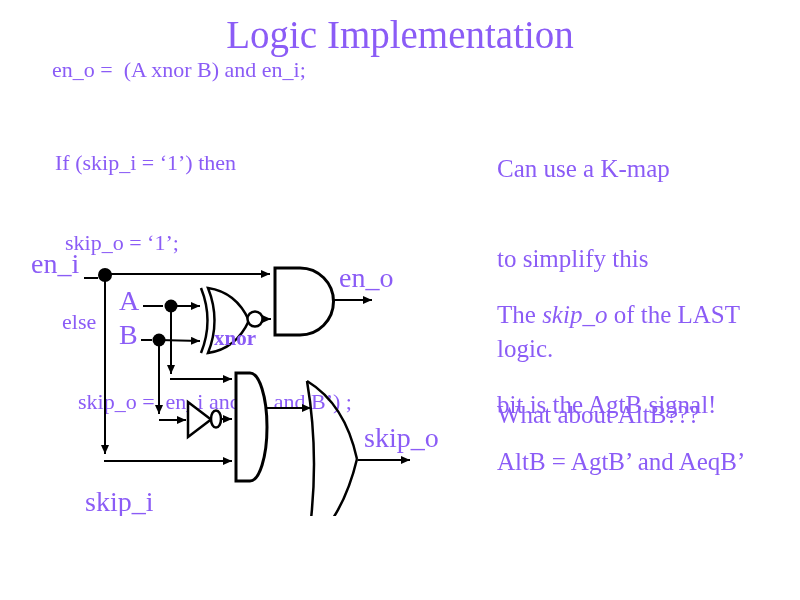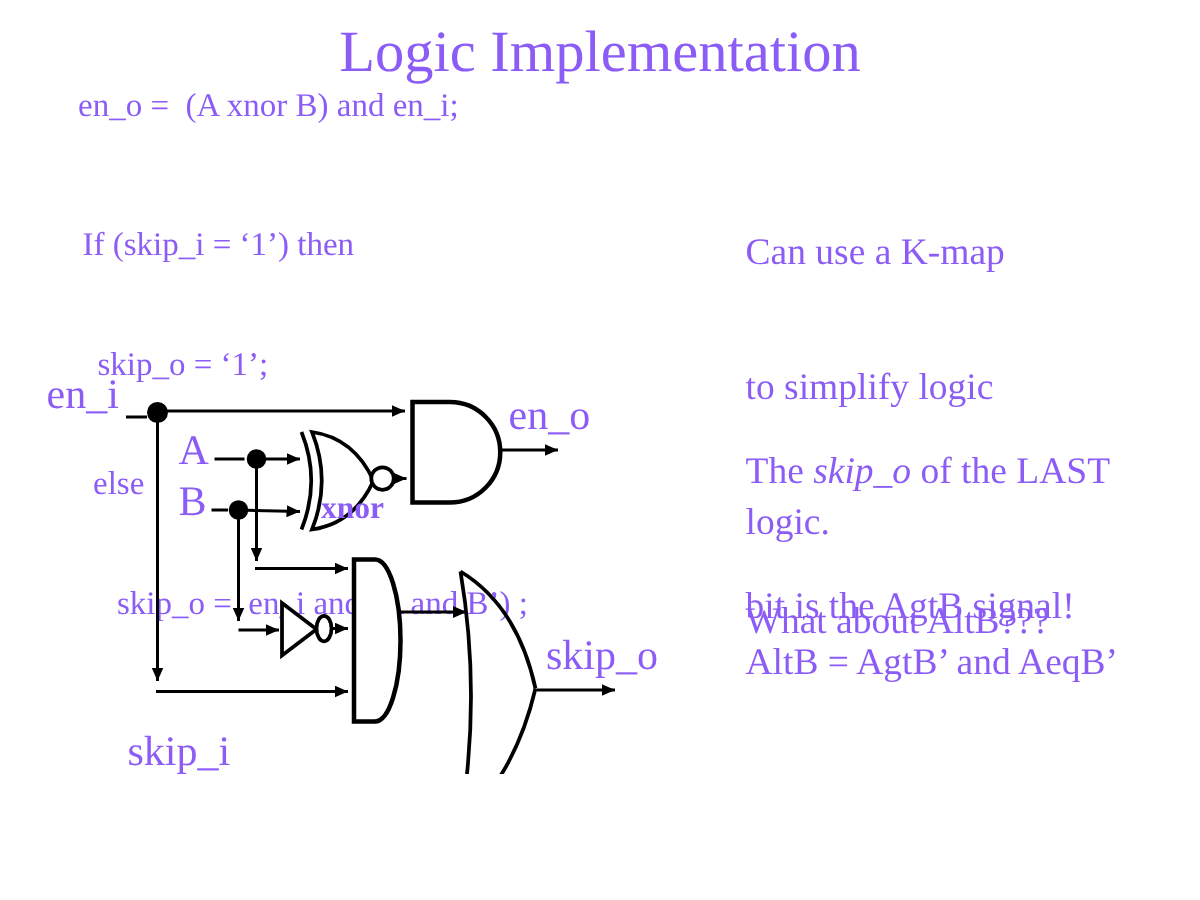--- a/index.html
+++ b/index.html
@@ -15,21 +15,21 @@
   .code{font-size:22px;line-height:26.5px;white-space:pre;}
   #code-top{left:52px;top:57px;}
   #if-block{left:55px;top:97px;}
   .ind0{margin-left:0;} .ind1{margin-left:10px;} .ind2{margin-left:7px;}
   .ind3{margin-left:23px;} .ind4{margin-left:8px;}
   .note{font-size:25px;line-height:30px;white-space:pre;}
   #note-kmap{left:497px;top:94px;}
   #note-skip{left:497px;top:240px;}
   #note-en{left:497px;top:320px;}
   #note-q{left:497px;top:400px;}
-  #note-a{left:497px;top:427px;text-align:right;}
+  #note-a{left:497px;top:447px;text-align:right;}
   .it{font-style:italic;}
   .siglabel{font-size:28px;line-height:1.05;white-space:pre;}
   #lbl-eni{left:31px;top:249px;}
   #lbl-a{left:119px;top:286px;}
   #lbl-b{left:119px;top:320px;}
   #lbl-xnor{left:214px;top:327px;font-size:21px;font-weight:bold;}
   #lbl-eno{left:339px;top:263px;}
   #lbl-skipo{left:364px;top:423px;}
   #lbl-skipi{left:85px;top:487px;}
   #footer{left:362px;top:547px;font-size:15px;}
@@ -46,21 +46,21 @@
 
   <div id="if-block" class="abs code">
     <div class="ind0">If (skip_i = ‘1’) then</div>
     <div class="ind1">skip_o = ‘1’;</div>
     <div class="ind2">else</div>
     <div class="ind3">skip_o =  en_i and (A and B’) ;</div>
   </div>
 
   <div id="note-kmap" class="abs note">
     <div>Can use a K-map</div>
-    <div>to simplify logic</div>
+    <div>to simplify this</div>
     <div>logic.</div>
   </div>
 
   <div id="note-skip" class="abs note">
     <div><span>The </span><span class="it">skip_o</span><span> of the LAST</span></div>
     <div>bit is the AgtB signal!</div>
   </div>
 
 
   <div id="note-q" class="abs note">What about AltB???</div>

